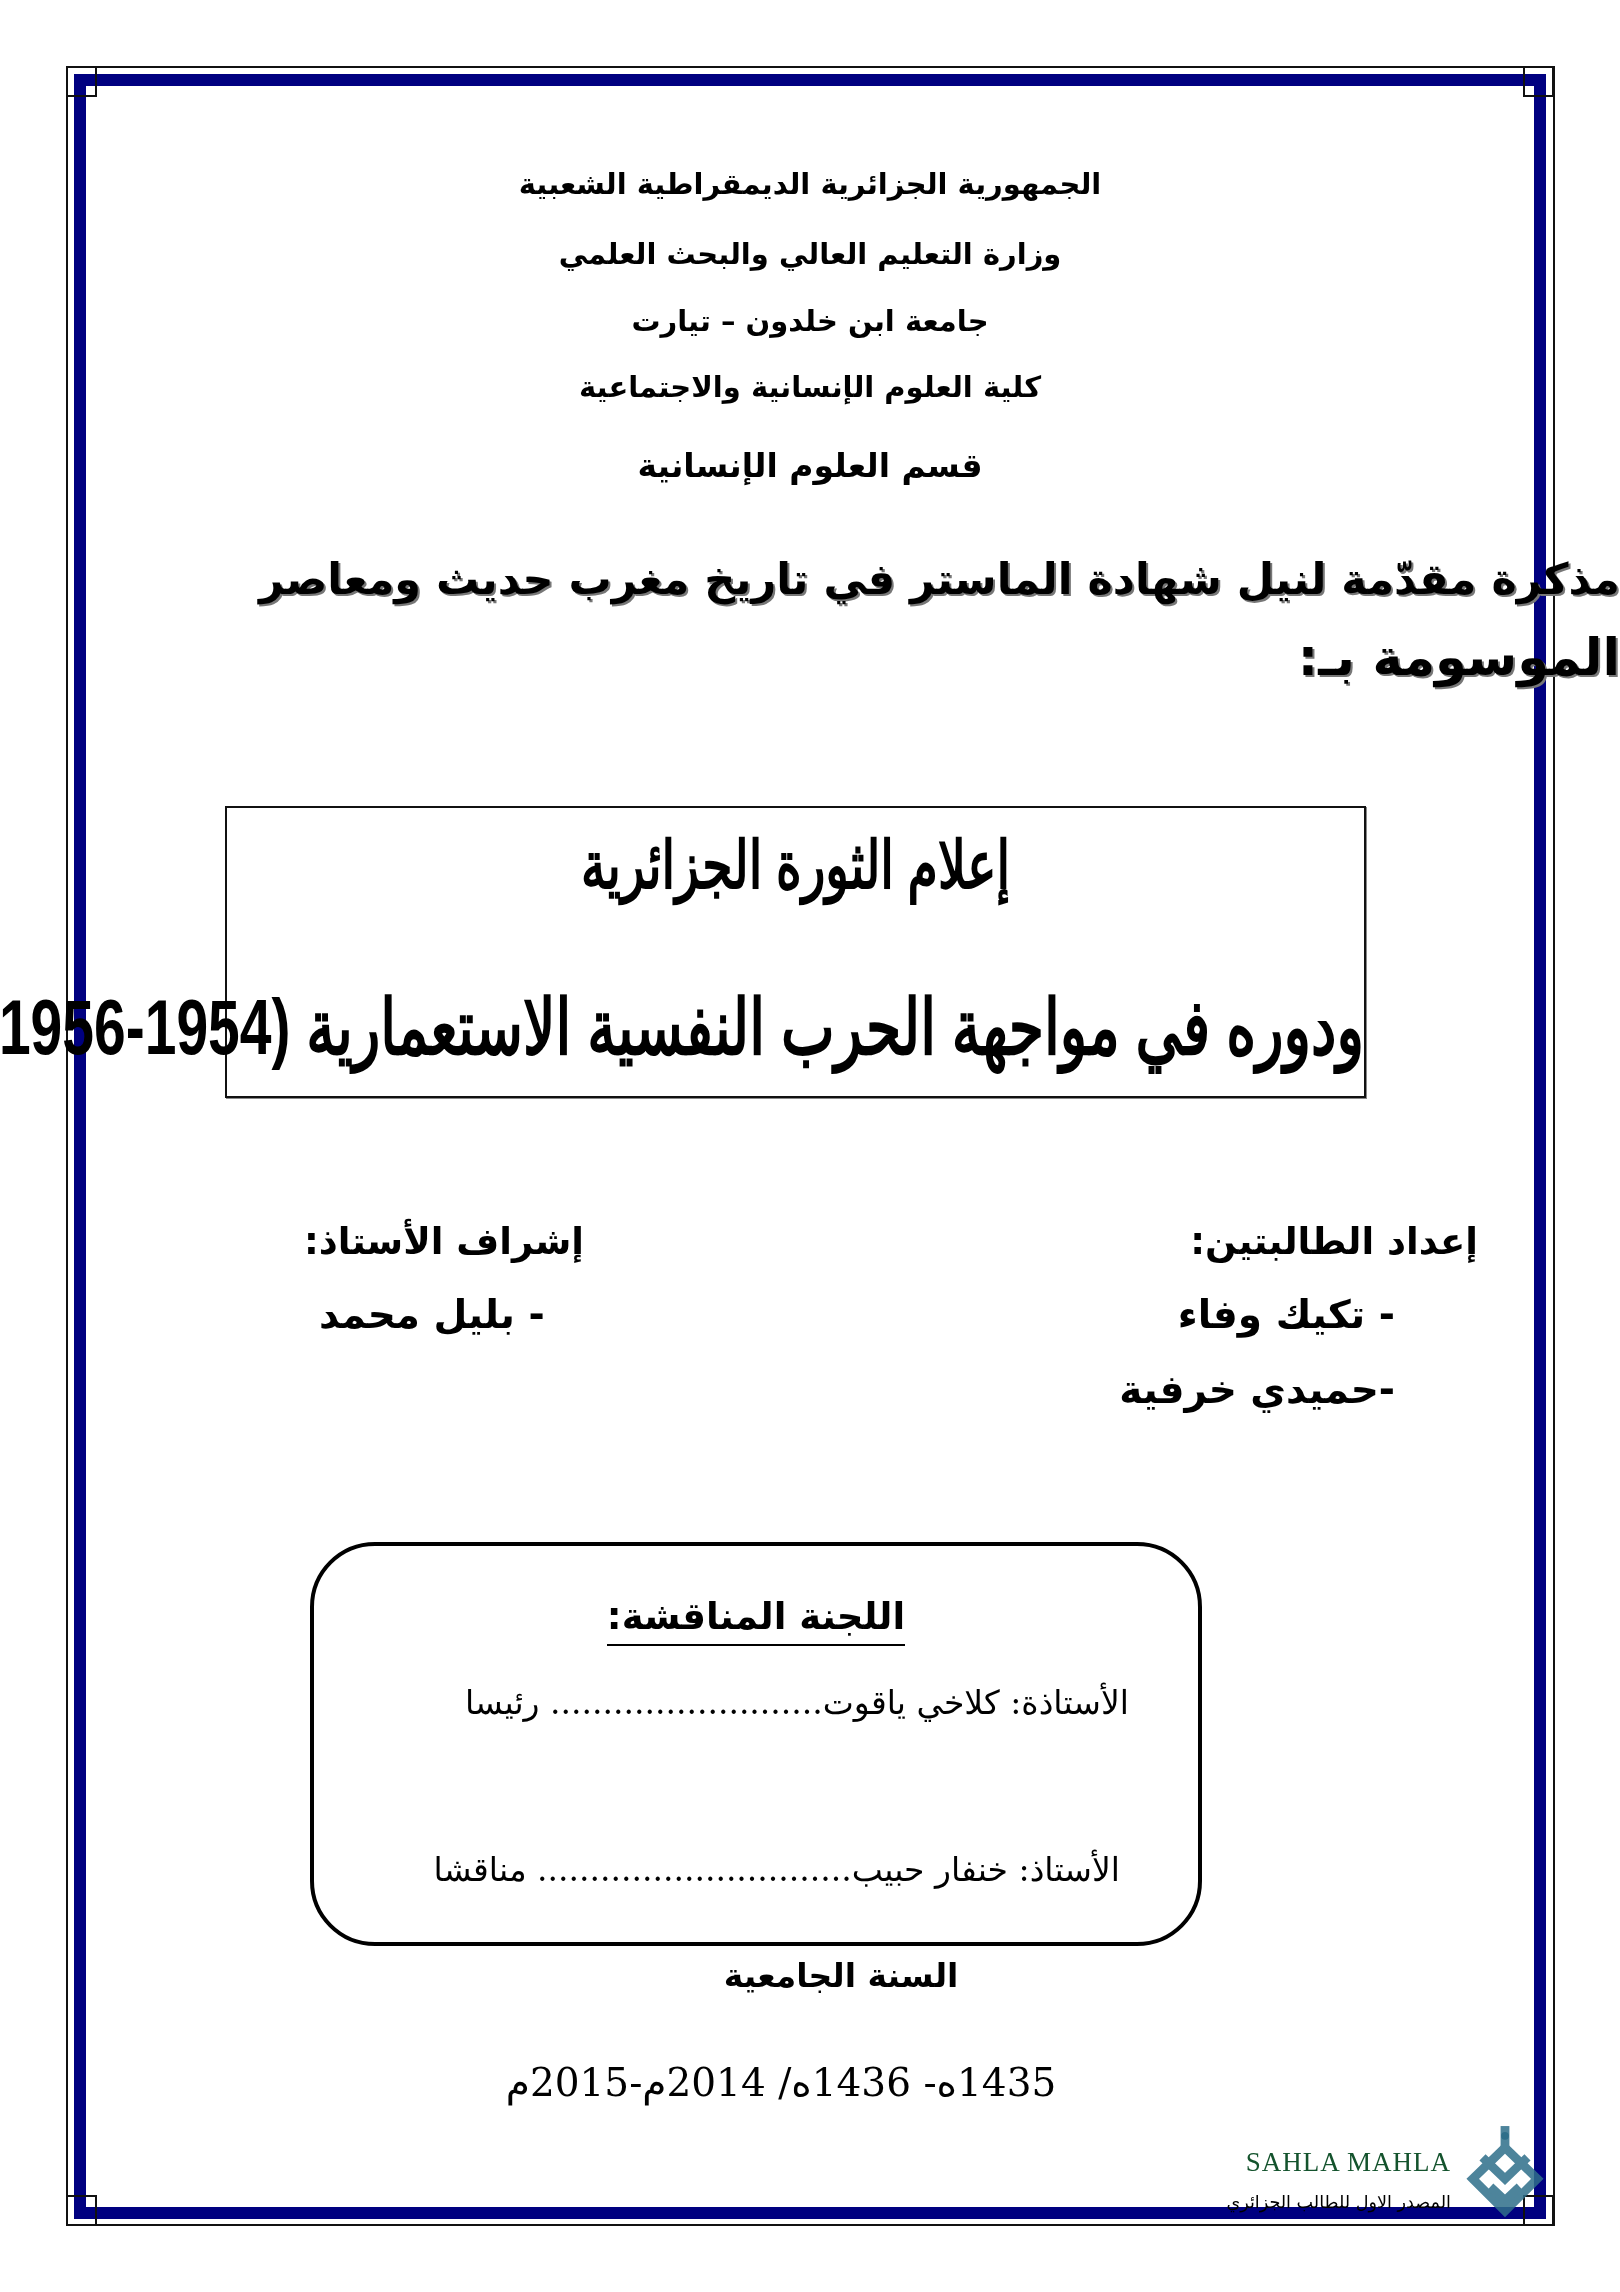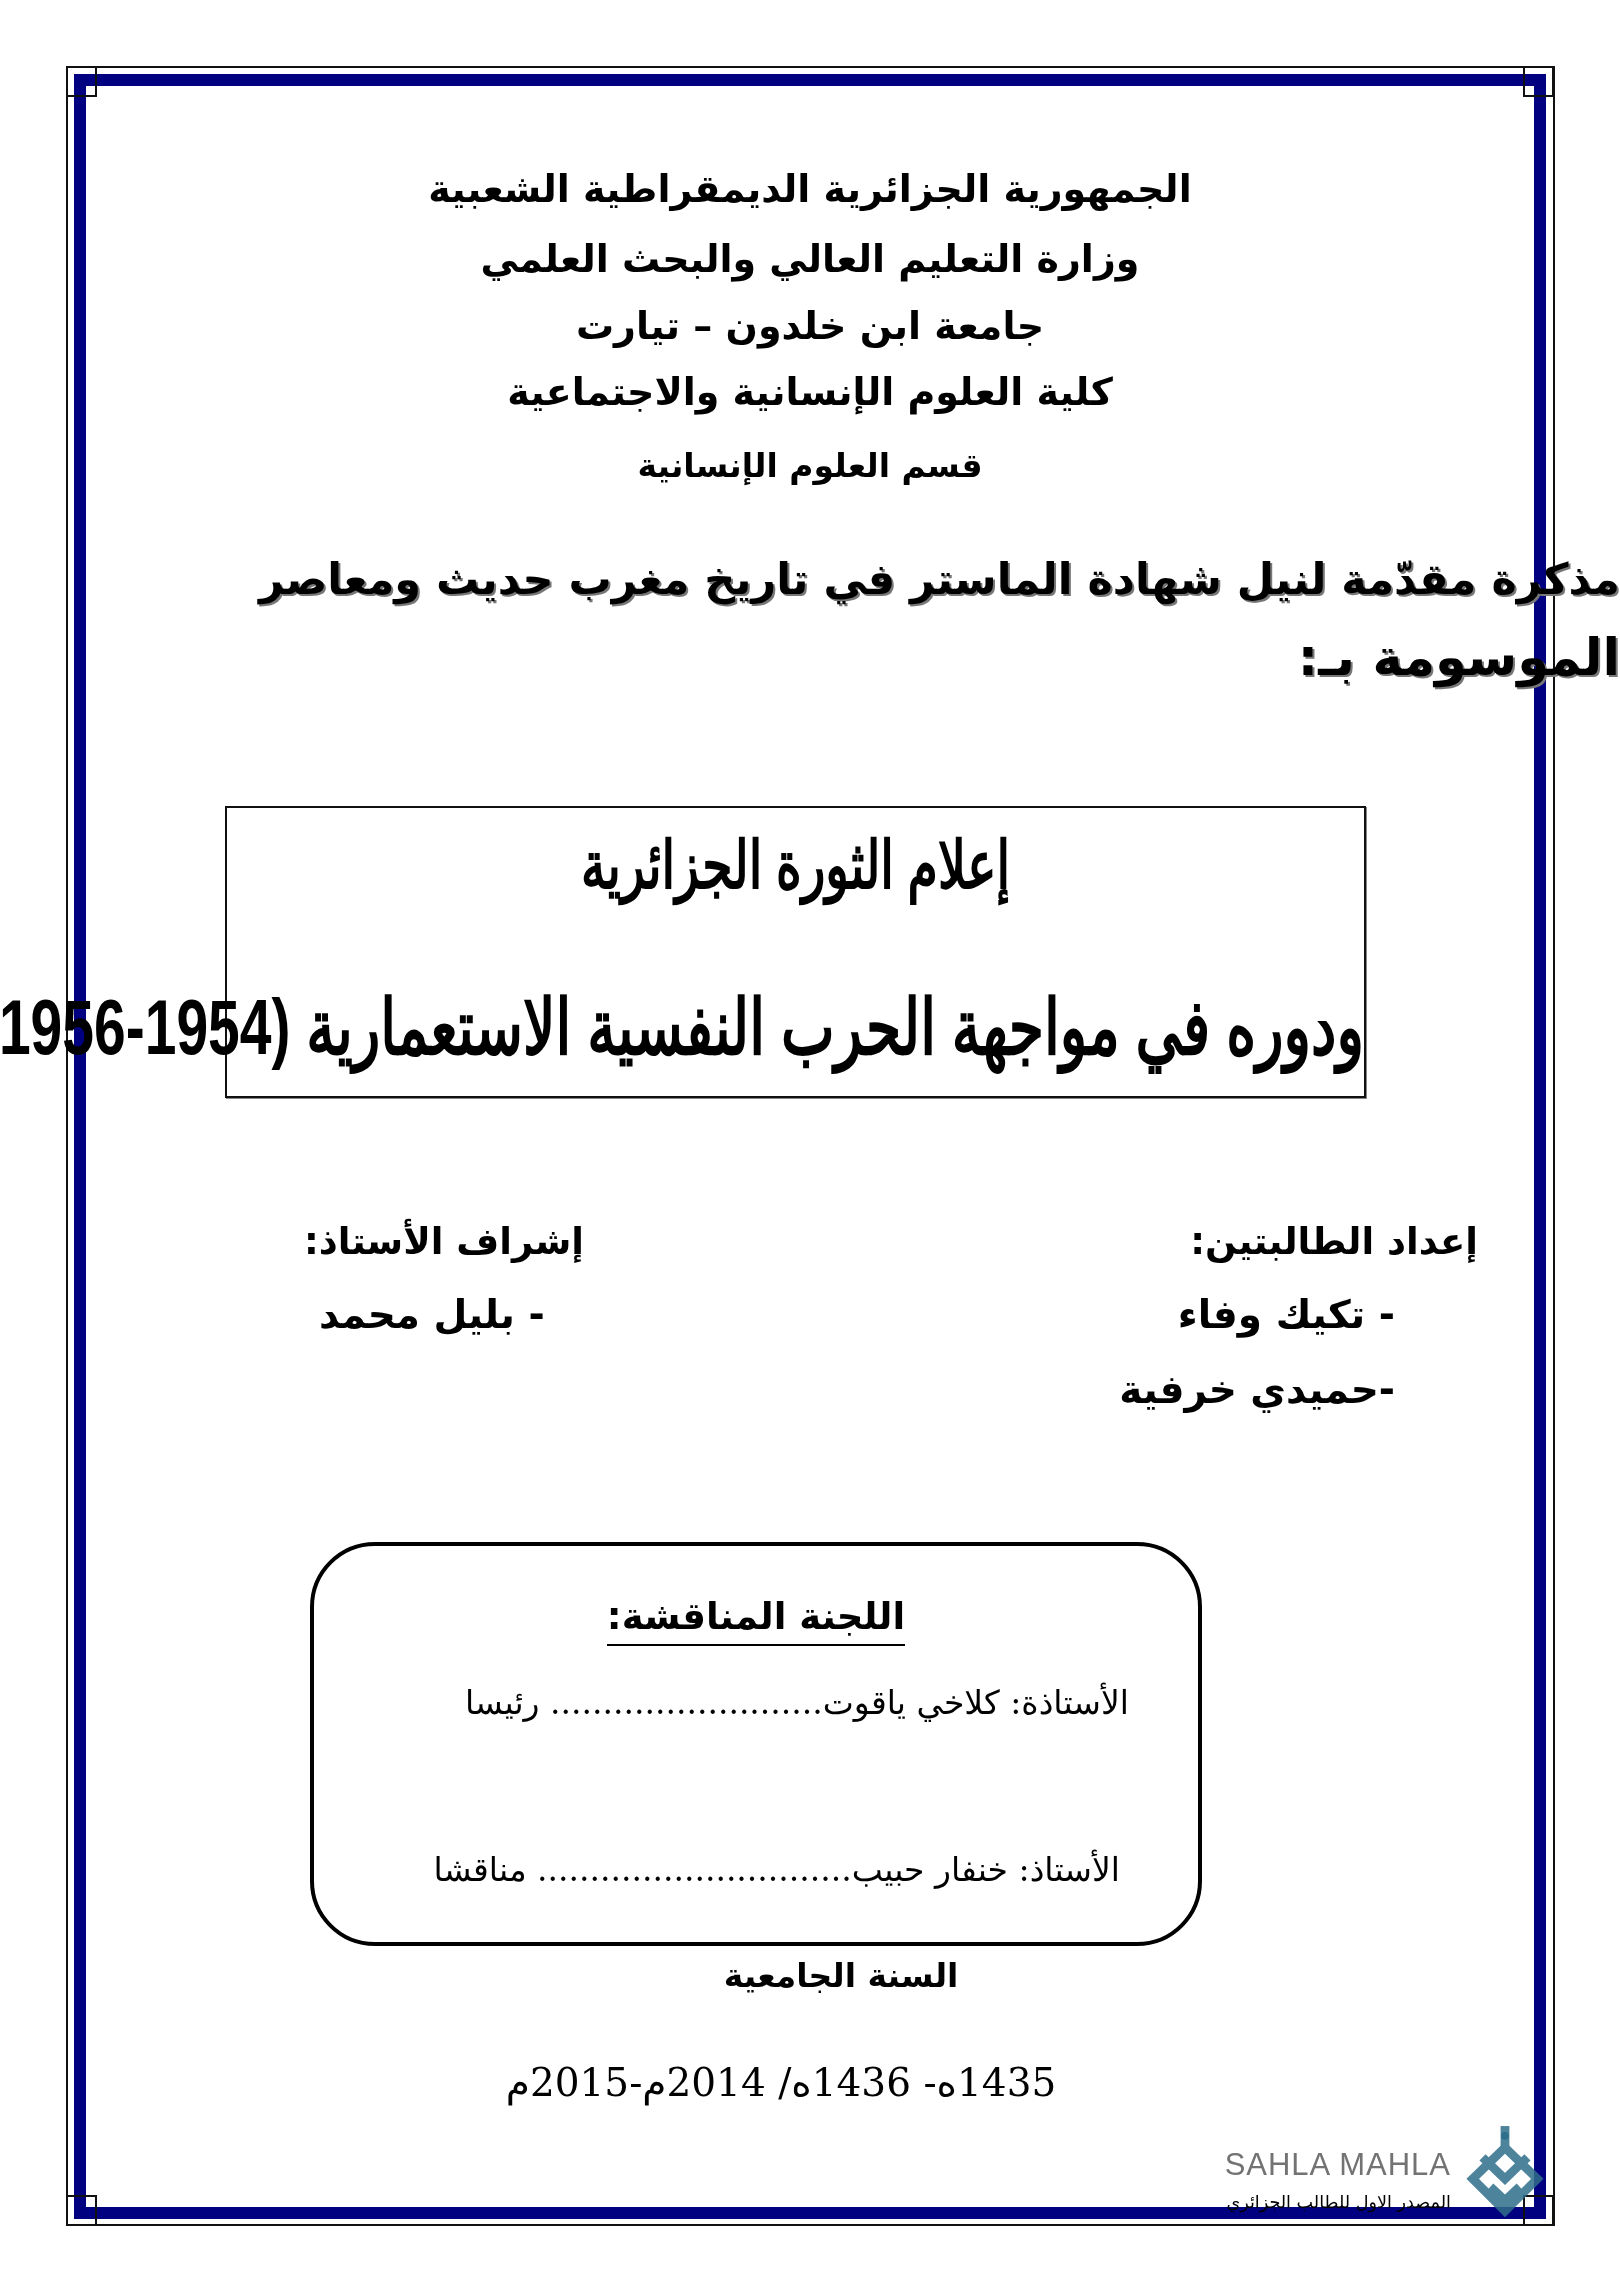--- a/index.html
+++ b/index.html
@@ -41,21 +41,21 @@
     .rtl { direction: rtl; unicode-bidi: embed; }
     .center-line {
       position: absolute;
       left: 0; width: 1620px;
       text-align: center;
       font-weight: bold;
       white-space: nowrap;
     }
     .header-line {
       font-family: "DejaVu Sans", sans-serif;
-      font-size: 38px;
+      font-size: 29px;
       letter-spacing: 0.5px;
     }
     .memo-line {
       font-size: 43px;
       text-shadow: 2px 2px 0 #777;
       text-align: right;
     }
     .title-box {
       position: absolute;
       left: 225px; top: 806px;
@@ -131,23 +131,23 @@
 
     
     .watermark {
       position: absolute;
       left: 1137px; top: 2147px;
       width: 412px; height: 78px;
     }
     .wm-latin {
       position: absolute;
       right: 98px; top: 0;
-      font-family: Liberation Sans, sans-serif;
-      font-size: 31px;
-      color: #737373;
+      font-family: Liberation Serif, serif;
+      font-size: 27px;
+      color: #14532d;
       letter-spacing: 1px;
       white-space: nowrap;
     }
     .wm-arabic {
       position: absolute;
       right: 98px; top: 45px;
       font-family: "DejaVu Sans", sans-serif;
       font-size: 17.6px;
       color: #000000;
       white-space: nowrap;

